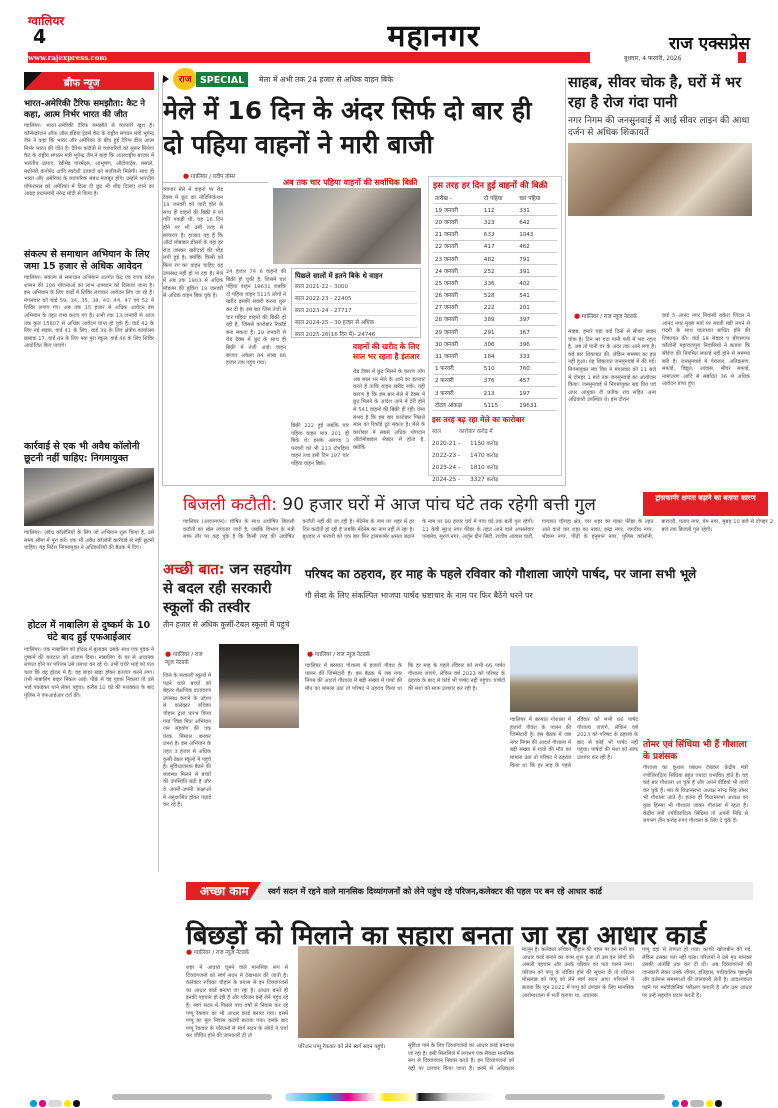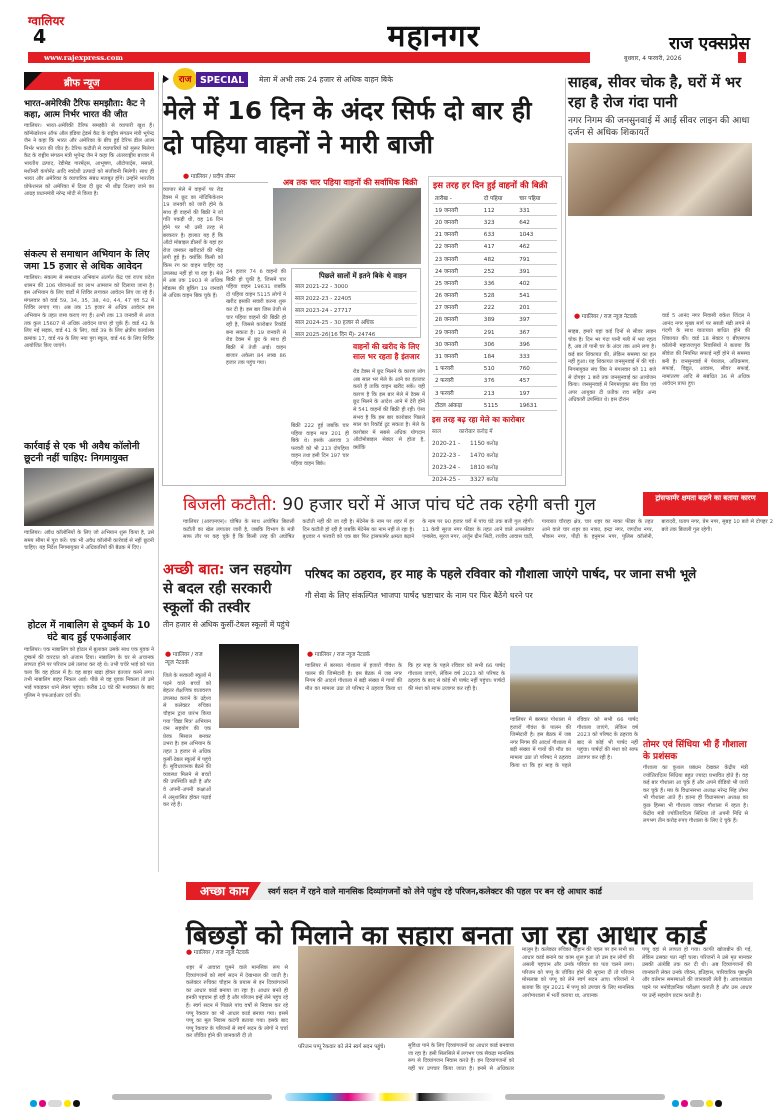--- a/index.html
+++ b/index.html
@@ -22,21 +22,21 @@
 </style>
 </head>
 <body>
 
 <div class="abs" style="left:0;top:0;width:778px;height:66px;">
   <div class="abs red" style="left:28px;top:12px;font-size:12px;font-weight:bold;">ग्वालियर</div>
   <div class="abs" style="left:33px;top:25px;font-size:19px;font-weight:bold;color:#111;">4</div>
   <div class="abs" style="left:300px;top:14px;width:180px;text-align:right;font-size:30px;font-weight:bold;color:#111;letter-spacing:1px;">महानगर</div>
   <div class="abs" style="left:600px;top:31px;width:150px;text-align:right;font-size:17px;font-weight:bold;color:#111;">राज एक्सप्रेस</div>
   <div class="abs" style="left:28px;top:52px;width:562px;height:11px;background:#e31e24;">
-    <span style="position:absolute;left:16px;top:1px;font-size:7px;color:#fff;font-family:'DejaVu Serif',serif;font-weight:bold;text-align:right;">www.rajexpress.com</span>
+    <span style="position:absolute;left:0;top:1px;font-size:7px;color:#fff;font-family:'DejaVu Serif',serif;font-weight:bold;text-align:right;">www.rajexpress.com</span>
   </div>
   <div class="abs" style="left:624px;top:54px;font-size:6px;color:#333;">बुधवार, 4 फरवरी, 2026</div>
   <div class="abs" style="left:738px;top:52px;width:8px;height:11px;background:#e31e24;"></div>
 </div>
 
 <div class="abs" style="left:24px;top:72px;width:130px;height:800px;">
   <div style="position:relative;height:18px;background:#e31e24;color:#fff;">
     <div style="position:absolute;left:0;top:0;width:0;height:0;border-top:18px solid #111;border-right:18px solid transparent;"></div>
     <div style="position:absolute;left:40px;top:3px;font-size:10px;font-weight:bold;">ब्रीफ न्यूज</div>
   </div>
@@ -53,36 +53,36 @@
 
   <div class="hl" style="margin-top:8px;font-size:9.5px;line-height:12px;text-align:center;">होटल में नाबालिग से दुष्कर्म के 10 घंटे बाद हुई एफआईआर</div>
   <div class="body-text" style="height:310px;margin-top:3px;">ग्वालियर। एक नाबालिग को होटल में बुलाकर उसके साथ एक युवक ने दुष्कर्म की वारदात को अंजाम दिया। नाबालिग के घर से अचानक लापता होने पर परिजन उसे तलाश कर रहे थे। तभी चचेरे भाई को पता चला कि वह होटल में है। वह बाहर खड़ा होकर इंतजार करने लगा। तभी नाबालिग बाहर निकल आई। पीछे से वह युवक निकला तो उसे भाई पकड़कर थाने लेकर पहुंचा। करीब 10 घंटे की मशक्कत के बाद पुलिस ने एफआईआर दर्ज की।</div>
 </div>
 <div class="abs" style="left:158px;top:72px;width:1px;height:800px;background:#ccc;"></div>
 
 <div class="abs" style="left:163px;top:72px;width:398px;height:410px;">
   <div style="position:absolute;left:0;top:0;height:16px;">
     <span style="position:absolute;left:0;top:3px;width:0;height:0;border-left:6px solid #111;border-top:4px solid transparent;border-bottom:4px solid transparent;"></span>
     <span style="position:absolute;left:10px;top:-4px;width:24px;height:22px;background:#f5c518;border-radius:50%;font-size:9px;font-weight:bold;color:#c00;text-align:center;line-height:22px;">राज</span>
-    <span style="position:absolute;left:33px;top:0;height:15px;padding:0 4px;background:#4c1d95;color:#fff;font-size:9.5px;font-weight:bold;line-height:15px;white-space:nowrap;">SPECIAL</span>
+    <span style="position:absolute;left:33px;top:0;height:15px;padding:0 4px;background:#15803d;color:#fff;font-size:9.5px;font-weight:bold;line-height:15px;white-space:nowrap;">SPECIAL</span>
     <span style="position:absolute;left:96px;top:2px;font-size:7.5px;color:#333;white-space:nowrap;">मेला में अभी तक 24 हजार से अधिक वाहन बिके</span>
   </div>
   <div class="hl" style="position:absolute;left:0;top:22px;width:395px;font-size:25px;line-height:34px;">मेले में 16 दिन के अंदर सिर्फ दो बार ही दो पहिया वाहनों ने मारी बाजी</div>
 
   <div class="abs byline" style="left:20px;top:100px;"><span class="dot">●</span> <span>ग्वालियर / प्रदीप तोमर</span></div>
   <div class="abs rule" style="left:0;top:110px;width:105px;"></div>
   <div class="abs body-text" style="left:0;top:114px;width:60px;height:290px;">व्यापार मेले में वाहनों पर रोड टैक्स में छूट का नोटिफिकेशन 19 जनवरी को जारी होने के साथ ही वाहनों की बिक्री ने जो गति पकड़ी थी, वह 16 दिन होने पर भी उसी तरह से बरकरार है। हालात यह हैं कि ऑटो मोबाइल डीलरों के यहां हर रोज जमकर खरीदारों की भीड़ लगी हुई है। क्योंकि किसी को किस रंग का वाहन चाहिए वह उपलब्ध नहीं हो पा रहा है। मेले में अब तक 1903 से अधिक मॉडल्स की बुकिंग 19 जनवरी से अधिक वाहन बिक चुके हैं।</div>
 
   <div class="abs red" style="left:120px;top:104px;font-size:8px;font-weight:bold;white-space:nowrap;">अब तक चार पहिया वाहनों की सर्वाधिक बिक्री</div>
   <div class="abs photo" style="left:110px;top:116px;width:148px;height:76px;"></div>
 
   <div class="abs body-text" style="left:63px;top:196px;width:60px;height:210px;">24 हजार 74 6 वाहनों की बिक्री हो चुकी है, जिसमें चार पहिया वाहन 19631 जबकि दो पहिया वाहन 5115 लोगों ने खरीद इसकी सवारी करना शुरू कर दी है। इस बार जिस तेजी से चार पहिया वाहनों की बिक्री हो रही है, जिससे कारोबार रिकॉर्ड बना सकता है। 19 जनवरी से रोड टैक्स में छूट के साथ ही बिक्री में तेजी आई। वाहन बाजार अकेला 84 लाख 86 हजार तक पहुंच गया।</div>
 
   <div class="abs" style="left:128px;top:196px;width:130px;height:70px;border:1px solid #bbb;padding:2px 3px;">
-    <div class="hl" style="font-size:7px;margin-left:24px;">पिछले सालों में इतने बिके थे वाहन</div>
+    <div class="hl" style="font-size:7px;">पिछले सालों में इतने बिके थे वाहन</div>
     <div style="font-size:5.5px;color:#444;border-bottom:1px solid #ddd;padding:1.5px 0;">साल 2021-22 - 3000</div>
     <div style="font-size:5.5px;color:#444;border-bottom:1px solid #ddd;padding:1.5px 0;">साल 2022-23 - 22405</div>
     <div style="font-size:5.5px;color:#444;border-bottom:1px solid #ddd;padding:1.5px 0;">साल 2023-24 - 27717</div>
     <div style="font-size:5.5px;color:#444;border-bottom:1px solid #ddd;padding:1.5px 0;">साल 2024-25 - 30 हजार से अधिक</div>
     <div style="font-size:5.5px;color:#444;padding:1.5px 0;">साल 2025-26(16 दिन में)- 24746</div>
   </div>
 
   <div class="abs red" style="left:190px;top:270px;width:75px;font-size:7.5px;font-weight:bold;line-height:10px;">वाहनों की खरीद के लिए साल भर रहता है इंतजार</div>
   <div class="abs body-text" style="left:190px;top:296px;width:72px;height:110px;">रोड टैक्स में छूट मिलने के कारण लोग अब साल भर मेले के आने का इंतजार करते हैं ताकि वाहन खरीद सकें। यही कारण है कि इस बार मेले में टैक्स में छूट मिलने के आदेश आने में देरी होने से 541 वाहनों की बिक्री ही रही। ऐसा संभव है कि इस बार कारोबार पिछले साल का रिकॉर्ड टूट सकता है। मेले के कारोबार में सबसे अधिक योगदान ऑटोमोबाइल सेक्टर से होता है, क्योंकि</div>
   <div class="abs body-text" style="left:128px;top:350px;width:58px;height:56px;">बिक्री 222 हुई जबकि चार पहिया वाहन मात्र 201 ही बिके थे। इसके अलावा 3 फरवरी को भी 213 दोपहिया वाहन तथा इसी दिन 197 चार पहिया वाहन बिके।</div>

